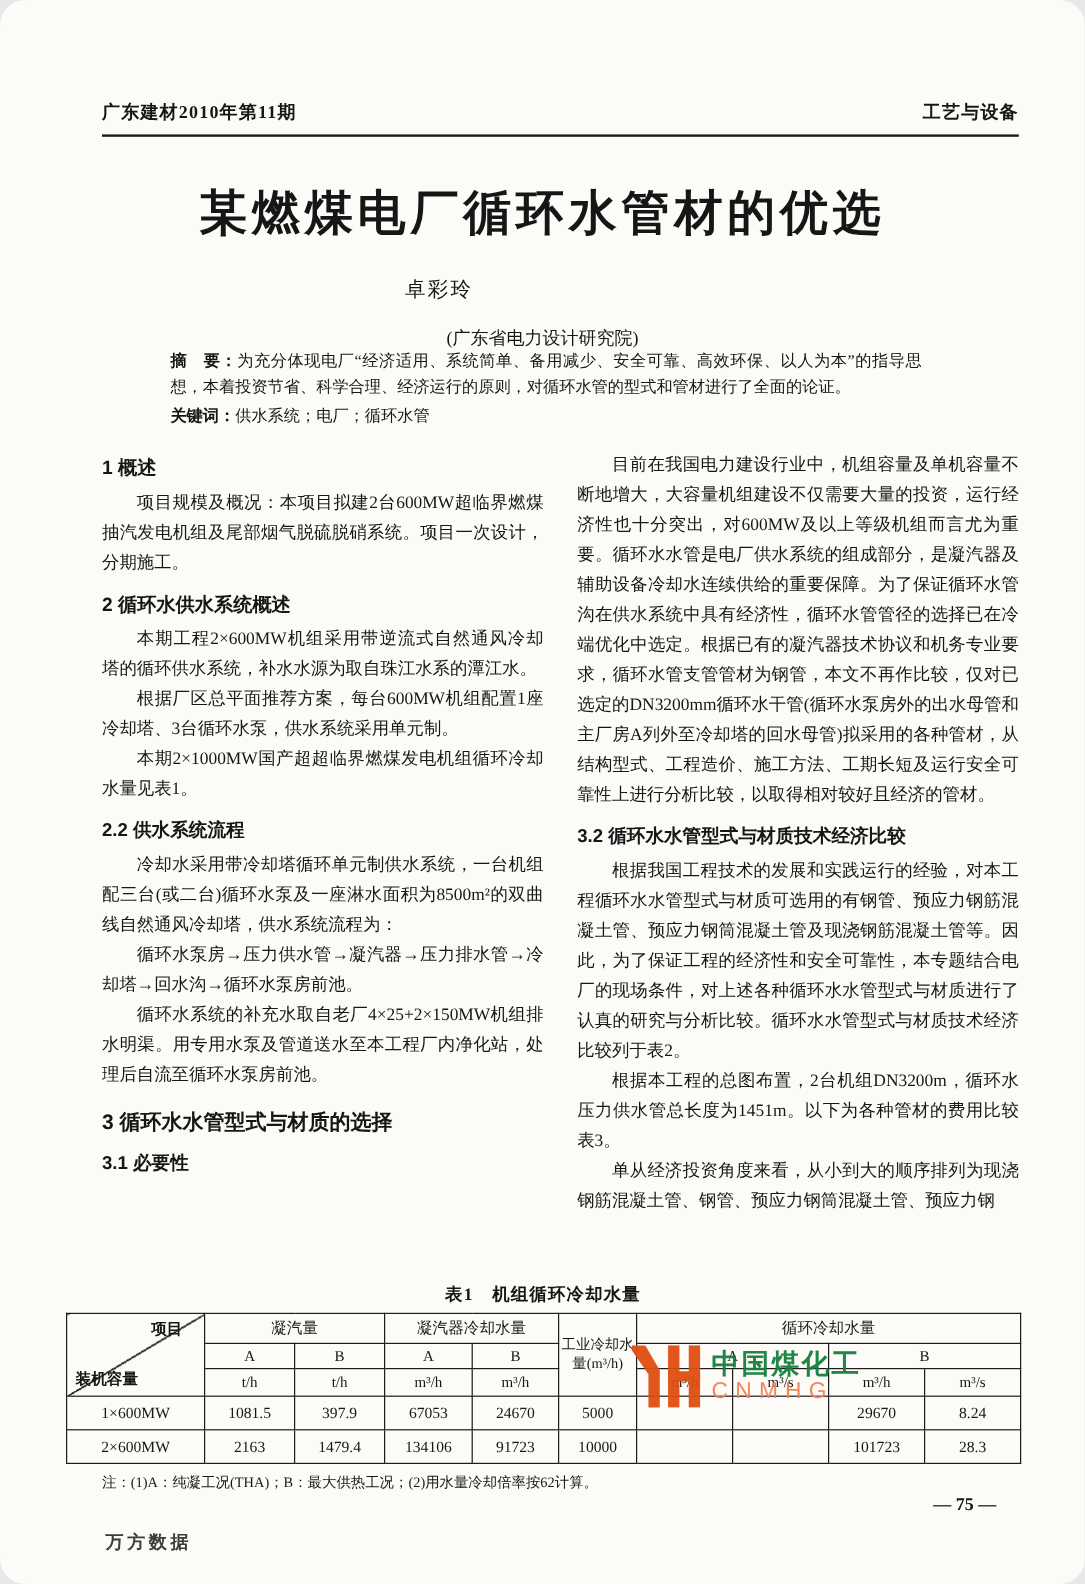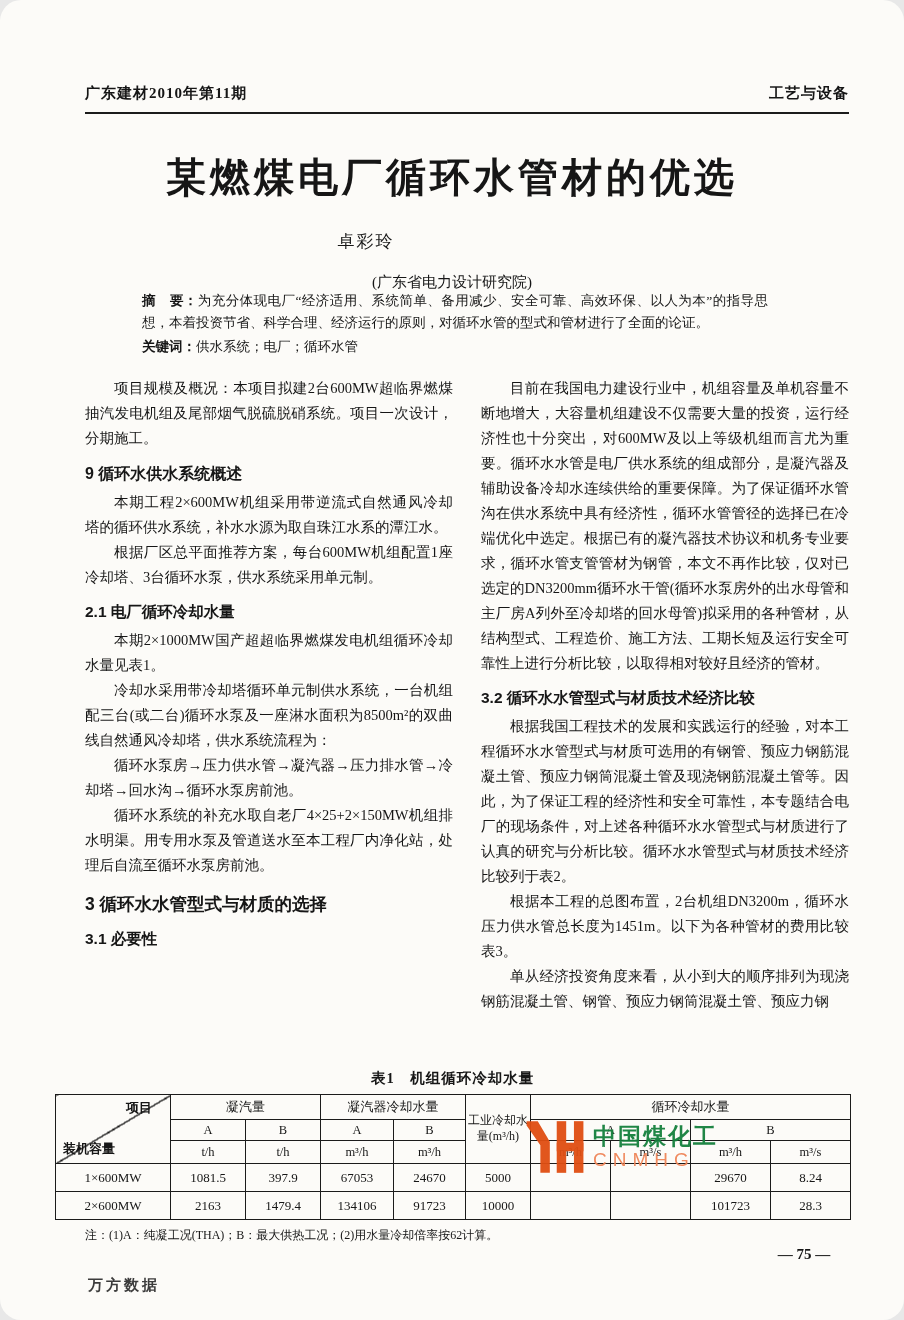--- a/index.html
+++ b/index.html
@@ -93,26 +93,27 @@
   <div class="author">卓彩玲</div>
   <div class="affiliation">(广东省电力设计研究院)</div>
 
   <div class="abstract-block">
     <div><span class="lbl">摘　要：</span><span>为充分体现电厂“经济适用、系统简单、备用减少、安全可靠、高效环保、以人为本”的指导思想，本着投资节省、科学合理、经济运行的原则，对循环水管的型式和管材进行了全面的论证。</span></div>
     <div class="kw-line"><span class="lbl">关键词：</span><span>供水系统；电厂；循环水管</span></div>
   </div>
 
   <div class="columns">
     <div class="col">
+      <div class="h-sec h-first">1 概述</div>
       <p>项目规模及概况：本项目拟建2台600MW超临界燃煤抽汽发电机组及尾部烟气脱硫脱硝系统。项目一次设计，分期施工。</p>
-      <div class="h-sec">9 循环水供水系统概述</div>
+      <div class="h-sec">2 循环水供水系统概述</div>
       <p>本期工程2×600MW机组采用带逆流式自然通风冷却塔的循环供水系统，补水水源为取自珠江水系的潭江水。</p>
       <p>根据厂区总平面推荐方案，每台600MW机组配置1座冷却塔、3台循环水泵，供水系统采用单元制。</p>
-      <div class="h-sub">2.1 电厂循环冷却水量</div>
       <p>本期2×1000MW国产超超临界燃煤发电机组循环冷却水量见表1。</p>
+      <div class="h-sub">2.2 供水系统流程</div>
       <p>冷却水采用带冷却塔循环单元制供水系统，一台机组配三台(或二台)循环水泵及一座淋水面积为8500m²的双曲线自然通风冷却塔，供水系统流程为：</p>
       <p>循环水泵房→压力供水管→凝汽器→压力排水管→冷却塔→回水沟→循环水泵房前池。</p>
       <p>循环水系统的补充水取自老厂4×25+2×150MW机组排水明渠。用专用水泵及管道送水至本工程厂内净化站，处理后自流至循环水泵房前池。</p>
       <div class="h-big">3 循环水水管型式与材质的选择</div>
       <div class="h-sub">3.1 必要性</div>
     </div>
     <div class="col">
       <p>目前在我国电力建设行业中，机组容量及单机容量不断地增大，大容量机组建设不仅需要大量的投资，运行经济性也十分突出，对600MW及以上等级机组而言尤为重要。循环水水管是电厂供水系统的组成部分，是凝汽器及辅助设备冷却水连续供给的重要保障。为了保证循环水管沟在供水系统中具有经济性，循环水管管径的选择已在冷端优化中选定。根据已有的凝汽器技术协议和机务专业要求，循环水管支管管材为钢管，本文不再作比较，仅对已选定的DN3200mm循环水干管(循环水泵房外的出水母管和主厂房A列外至冷却塔的回水母管)拟采用的各种管材，从结构型式、工程造价、施工方法、工期长短及运行安全可靠性上进行分析比较，以取得相对较好且经济的管材。</p>
       <div class="h-sub">3.2 循环水水管型式与材质技术经济比较</div>
       <p>根据我国工程技术的发展和实践运行的经验，对本工程循环水水管型式与材质可选用的有钢管、预应力钢筋混凝土管、预应力钢筒混凝土管及现浇钢筋混凝土管等。因此，为了保证工程的经济性和安全可靠性，本专题结合电厂的现场条件，对上述各种循环水水管型式与材质进行了认真的研究与分析比较。循环水水管型式与材质技术经济比较列于表2。</p>

